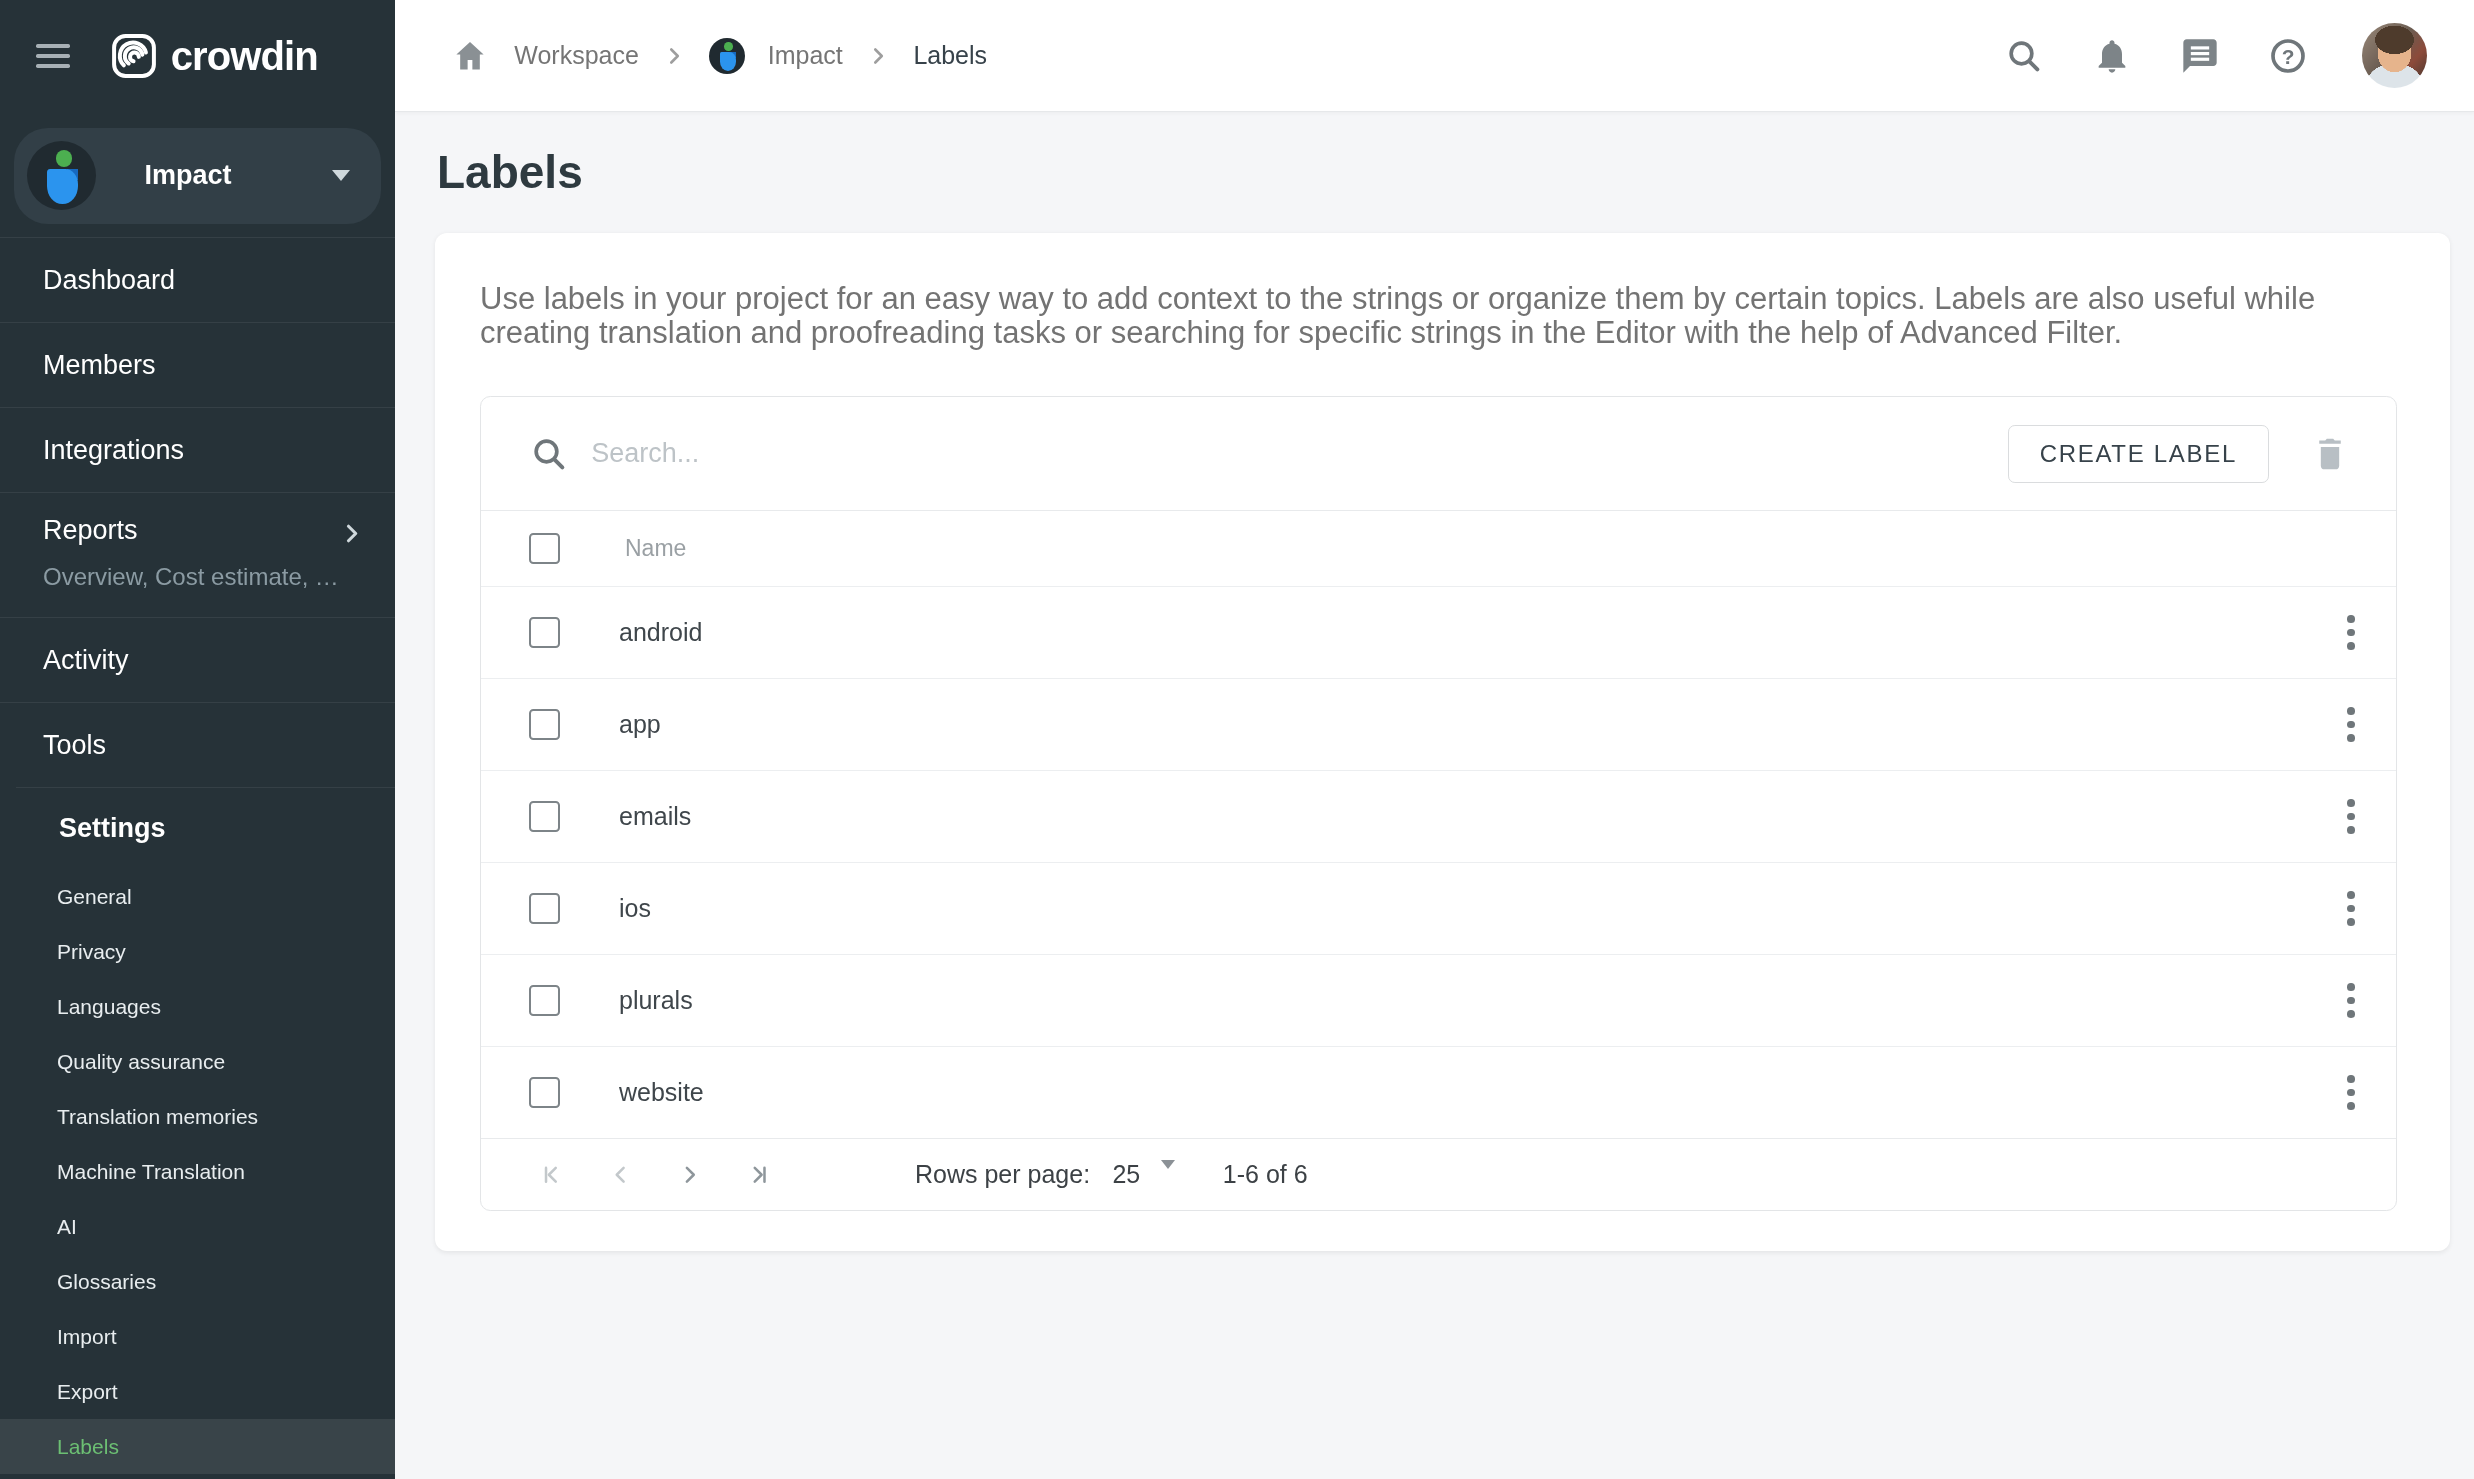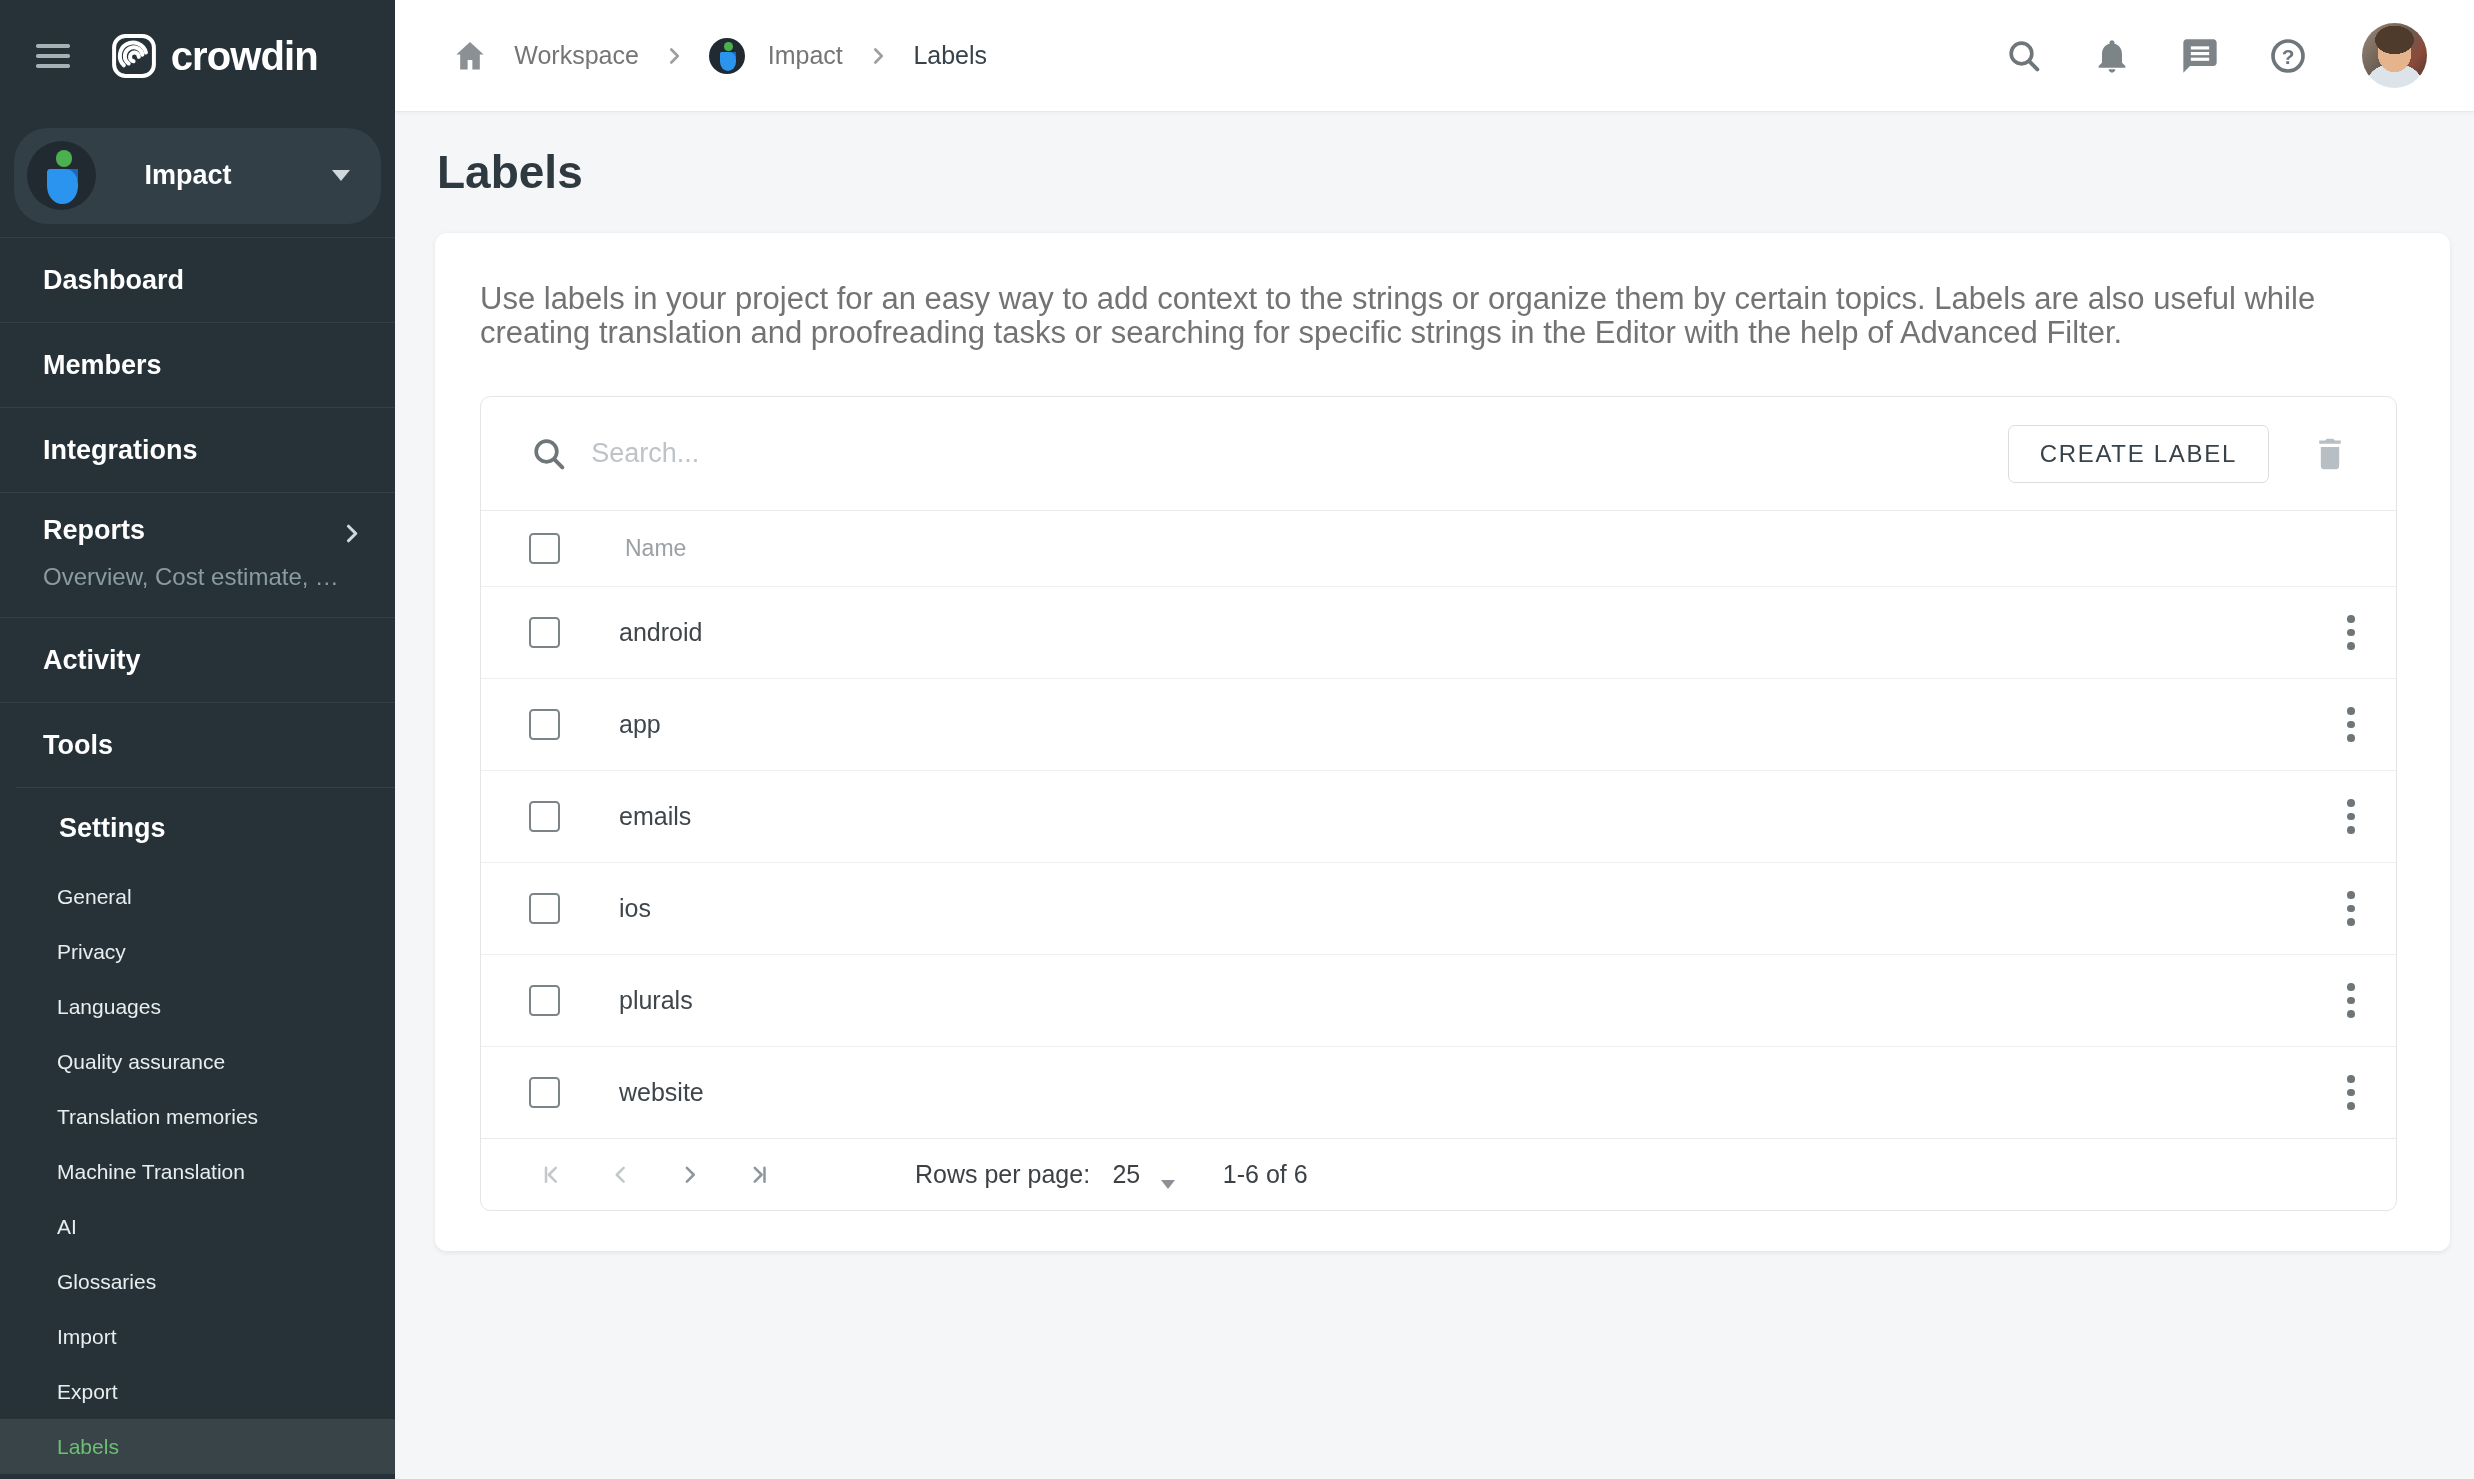--- a/index.html
+++ b/index.html
@@ -30,21 +30,21 @@
   .impact-avatar .head { position: absolute; width: 24%; height: 24%; background: #4caf50; border-radius: 50%; top: 13%; left: 41%; }
   .impact-avatar .bodyshape { position: absolute; width: 44%; height: 52%; background: #2b94ee; top: 40%; left: 29%; border-radius: 10% 42% 50% 50%; }
   .impact-avatar .fold { position: absolute; width: 16%; height: 16%; background: #1769c0; top: 40%; left: 57%; }
   .pill-avatar { width: 69px; height: 69px; }
   .pill-label { font-size: 27px; font-weight: 600; margin-left: 48px; flex: 1; }
   .caret-down { width: 0; height: 0; border-left: 9.5px solid transparent; border-right: 9.5px solid transparent; border-top: 11.2px solid #cfd8dc; }
 
   .nav { margin-top: 13.7px; }
   .nav-item { border-top: 1.7px solid rgba(255,255,255,0.07); padding: 0 31px 0 43px; cursor: pointer; }
   .nav-item.simple { height: 85px; display: flex; align-items: center; }
-  .nav-item .nav-label { font-size: 27px; font-weight: 700; color: #fff; }
+  .nav-item .nav-label { font-size: 27px; font-weight: 400; color: #fff; }
   .nav-item.with-sub { height: 125px; padding-top: 22.3px; position: relative; }
   .nav-sub { font-size: 24px; color: #8b9ba3; margin-top: 17px; white-space: nowrap; overflow: hidden; text-overflow: ellipsis; max-width: 301px; }
   .nav-chevron { position: absolute; right: 29px; top: 26px; }
 
   .settings-header { border-top: 1.7px solid rgba(255,255,255,0.07); height: 82px; display: flex; align-items: center; padding-left: 43px; font-size: 27px; font-weight: 600; margin-left: 16px; }
   .settings-item { height: 55px; display: flex; align-items: center; padding-left: 57px; font-size: 21px; color: #e8edef; cursor: pointer; }
   .settings-item.active { background: rgba(255,255,255,0.09); color: #6cbf73; }
 
   
   .topbar {
@@ -94,21 +94,21 @@
   .checkbox { width: 31px; height: 31px; border: 2.6px solid #7d8488; border-radius: 4.3px; background: #fff; cursor: pointer; flex: none; }
   .thead .col-name { font-size: 23px; color: #9aa0a4; margin-left: 65px; }
   .trow { height: 92px; border-top: 1.7px solid #eceef0; display: flex; align-items: center; padding: 0 22.3px 0 48px; }
   .trow .row-name { font-size: 25px; color: #3f464b; margin-left: 59px; flex: 1; }
   .kebab { width: 45px; height: 52px; display: flex; flex-direction: column; align-items: center; justify-content: center; gap: 6px; cursor: pointer; }
   .kebab i { width: 7.7px; height: 7.7px; border-radius: 50%; background: #6f767a; }
 
   .pagination { height: 72px; border-top: 1.7px solid #e8eaec; display: flex; align-items: center; padding: 0 48px; }
   .pg-btn { width: 45px; height: 45px; display: flex; align-items: center; justify-content: center; margin-right: 24px; cursor: pointer; }
   .pg-label { font-size: 25px; color: #3c4145; margin-left: 110px; }
-  .pg-select { display: flex; align-items: flex-end; gap: 20.6px; margin-left: 22.3px; cursor: pointer; }
+  .pg-select { display: flex; align-items: flex-start; gap: 20.6px; margin-left: 22.3px; cursor: pointer; }
   .pg-select .val { font-size: 25px; color: #3c4145; }
   .caret-small { width: 0; height: 0; border-left: 7.7px solid transparent; border-right: 7.7px solid transparent; border-top: 9.5px solid #8b9196; }
   .pg-range { font-size: 25px; color: #3c4145; margin-left: 48px; }
 
   svg { display: block; }
 </style>
 </head>
 <body>
 
 <div class="sidebar">

